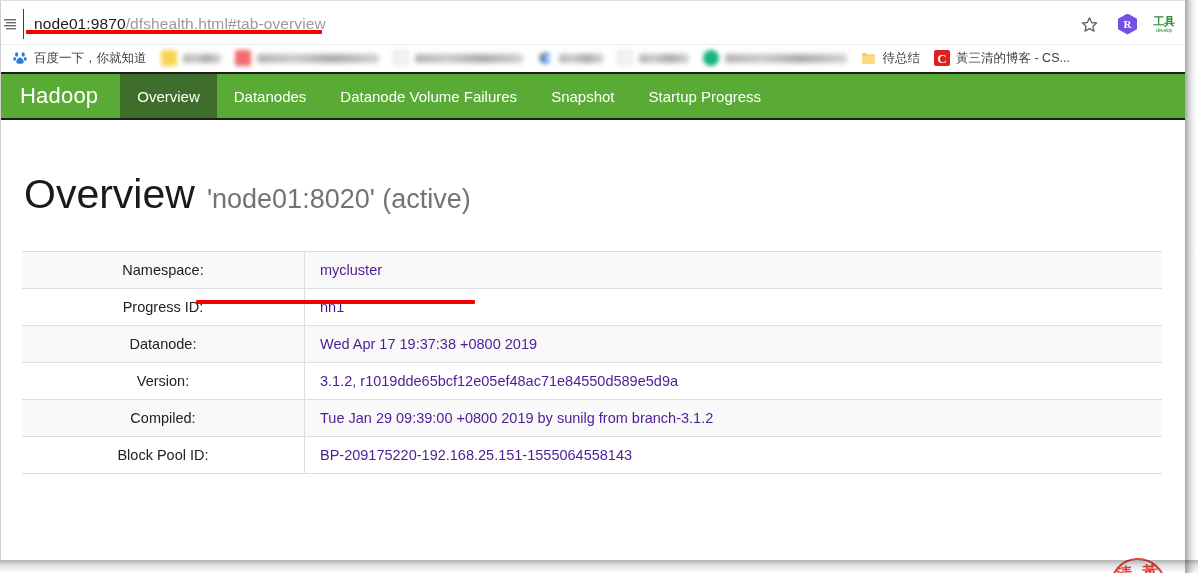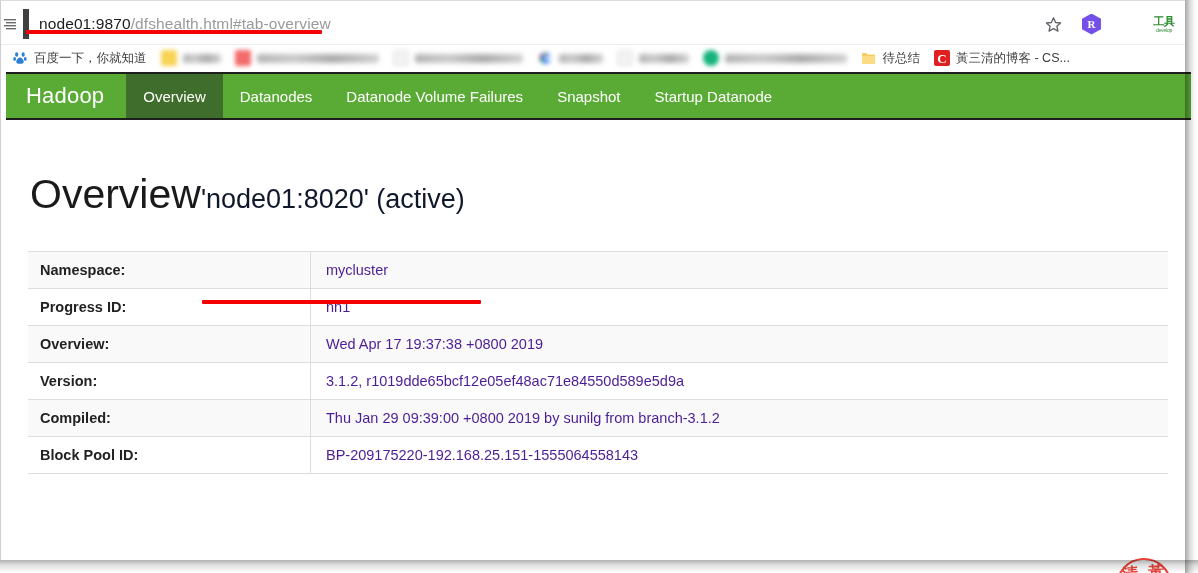--- a/index.html
+++ b/index.html
@@ -55,21 +55,21 @@
     flex: 0 0 auto;
   }
   .page-menu-icon svg { display: block; }
 
   .omnibox {
     position: relative;
     margin-left: 4px;
     flex: 1 1 auto;
     height: 30px;
     background: #ffffff;
-    border-left: 6px solid #404040;
+    border-left: 1px solid #404040;
     display: flex;
     align-items: center;
     padding-left: 10px;
     box-sizing: border-box;
   }
 
   .url-text {
     font-size: 15.5px;
     color: #9a9a9a;
     letter-spacing: 0.1px;
@@ -134,21 +134,20 @@
   }
 
   .ext-tool {
     width: 26px;
     height: 26px;
     display: flex;
     flex-direction: column;
     align-items: center;
     justify-content: center;
     line-height: 1;
-    margin-left: 36px;
   }
   .ext-tool .t-cn {
     color: #2e8b32;
     font-size: 11px;
     font-weight: bold;
     letter-spacing: -0.5px;
   }
   .ext-tool .t-en {
     color: #2e8b32;
     font-size: 5px;
@@ -221,21 +220,21 @@
     color: #fff;
     font-family: "Liberation Serif", serif;
     font-weight: bold;
     font-size: 13px;
     line-height: 1;
   }
 
   
   .page {
     position: absolute;
-    left: 6px;
+    left: 0;
     top: 72px;
     width: 1185px;
     height: 501px;
     background: #ffffff;
     overflow: hidden;
   }
 
   .navbar {
     height: 48px;
     background: #5aab35;
@@ -287,22 +286,23 @@
     margin: 0;
     padding: 54px 0 0 2px;
     font-weight: normal;
     font-size: 41px;
     color: #1a1a1a;
     line-height: 1;
     font-family: "Liberation Sans", sans-serif;
     position: relative;
   }
   .page-title .subtitle {
-    color: #0f172a;
+    color: #737373;
     font-size: 27px;
+    margin-left: 12px;
     vertical-align: baseline;
   }
 
   .title-underline {
     position: absolute;
     left: 196px;
     top: 228px;
     width: 279px;
     height: 4px;
     background: #f40000;
@@ -321,24 +321,25 @@
   .info-table tr:nth-child(even) { background: #ffffff; }
   .info-table td {
     border-bottom: 1px solid #dddddd;
     padding: 9px 12px;
     font-size: 14.5px;
     color: #333333;
     vertical-align: middle;
   }
   .info-table td.k {
     width: 258px;
-    font-weight: bold;
+    font-weight: normal;
     color: #222222;
     border-right: 1px solid #dddddd;
     padding-left: 12px;
+    text-align: center;
   }
   .info-table td.v {
     color: #4c1d95;
     padding-left: 15px;
   }
 
   
   .seal {
     position: absolute;
     left: 1110px;
@@ -509,49 +510,49 @@
         <div class="nav-item">
           <span>Datanodes</span>
         </div>
         <div class="nav-item">
           <span>Datanode Volume Failures</span>
         </div>
         <div class="nav-item">
           <span>Snapshot</span>
         </div>
         <div class="nav-item">
-          <span>Startup Datanode</span>
+          <span>Startup Progress</span>
         </div>
       </div>
 
     <div class="content">
 
       <h1 class="page-title"><span>Overview</span><span class="subtitle">'node01:8020' (active)</span></h1>
 
       <table class="info-table">
         <tbody id="info-tbody">
             <tr>
               <td class="k">Namespace:</td>
               <td class="v">mycluster</td>
             </tr>
             <tr>
               <td class="k">Progress ID:</td>
               <td class="v">nn1</td>
             </tr>
             <tr>
-              <td class="k">Overview:</td>
+              <td class="k">Datanode:</td>
               <td class="v">Wed Apr 17 19:37:38 +0800 2019</td>
             </tr>
             <tr>
               <td class="k">Version:</td>
               <td class="v">3.1.2, r1019dde65bcf12e05ef48ac71e84550d589e5d9a</td>
             </tr>
             <tr>
               <td class="k">Compiled:</td>
-              <td class="v">Thu Jan 29 09:39:00 +0800 2019 by sunilg from branch-3.1.2</td>
+              <td class="v">Tue Jan 29 09:39:00 +0800 2019 by sunilg from branch-3.1.2</td>
             </tr>
             <tr>
               <td class="k">Block Pool ID:</td>
               <td class="v">BP-209175220-192.168.25.151-1555064558143</td>
             </tr>
           </tbody>
       </table>
 
     </div>
 

